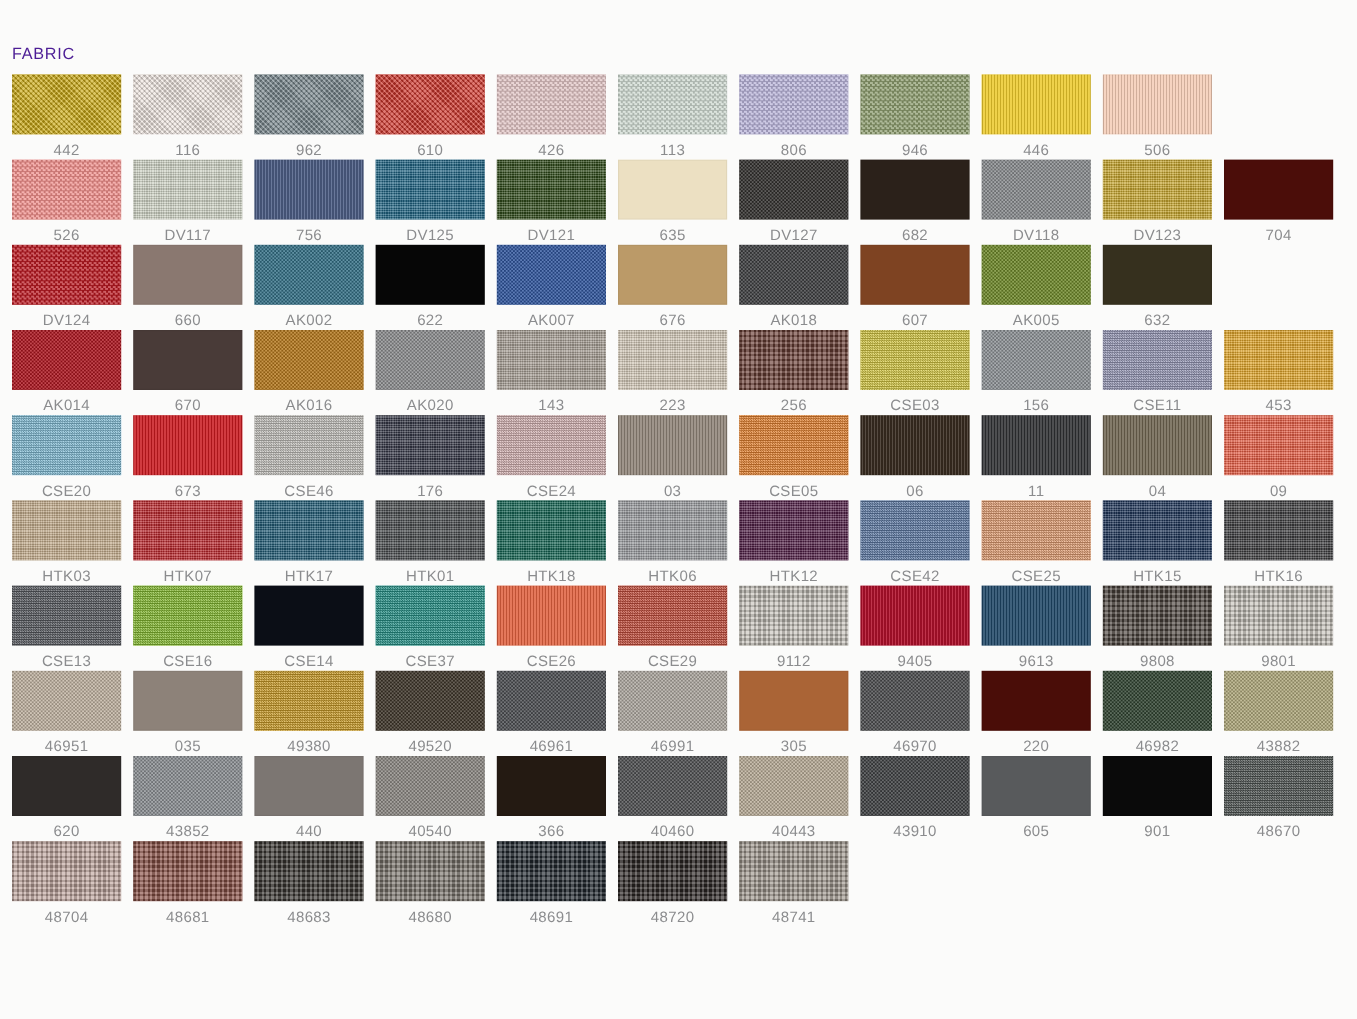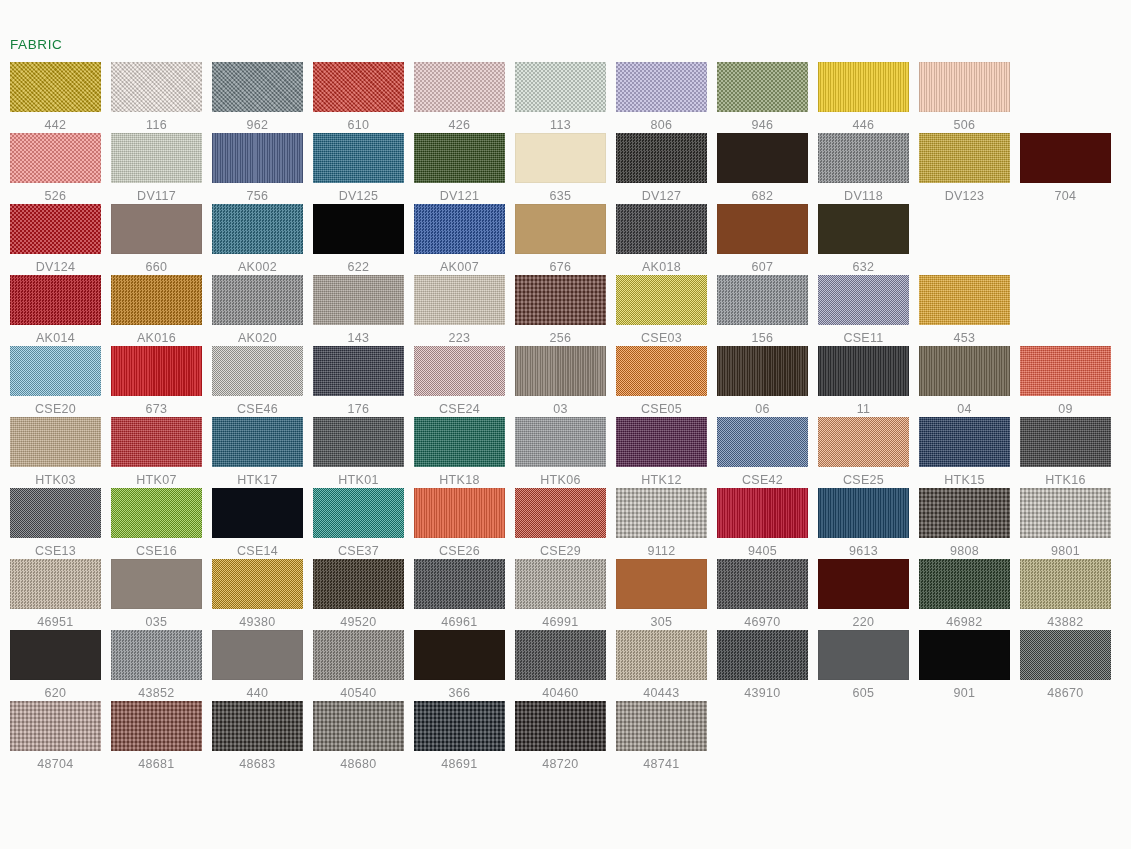--- a/index.html
+++ b/index.html
@@ -13,21 +13,21 @@
     position:relative;
     width:1131px;height:849px;
     background:#fbfbfa;
     box-sizing:border-box;
   }
   #section-title{
     position:absolute;
     left:10px;top:37px;
     font-size:13.5px;
     letter-spacing:.6px;
-    color:#15803d;
+    color:#4c1d95;
     font-weight:400;
   }
   #swatch-grid{
     position:absolute;
     left:0;top:62px;
     width:1131px;
   }
   .swatch-row{
     display:flex;
     height:71px;
@@ -278,32 +278,44 @@
           </div>
           <div class="swatch-label">AK018</div>
         </div>
         <div class="swatch-cell">
           <div class="swatch-chip t-smooth" style="background-color: rgb(126, 67, 34);">
             <div class="tex"></div>
           </div>
           <div class="swatch-label">607</div>
         </div>
         <div class="swatch-cell">
+          <div class="swatch-chip t-noise" style="background-color: rgb(111, 138, 40);">
+            <div class="tex"></div>
+          </div>
+          <div class="swatch-label">AK005</div>
+        </div>
+        <div class="swatch-cell">
           <div class="swatch-chip t-smooth" style="background-color: rgb(54, 48, 30);">
             <div class="tex"></div>
           </div>
           <div class="swatch-label">632</div>
         </div>
       </div>
       <div class="swatch-row">
         <div class="swatch-cell">
           <div class="swatch-chip t-noise" style="background-color: rgb(176, 19, 29);">
             <div class="tex"></div>
           </div>
           <div class="swatch-label">AK014</div>
+        </div>
+        <div class="swatch-cell">
+          <div class="swatch-chip t-smooth" style="background-color: rgb(73, 59, 56);">
+            <div class="tex"></div>
+          </div>
+          <div class="swatch-label">670</div>
         </div>
         <div class="swatch-cell">
           <div class="swatch-chip t-noise" style="background-color: rgb(184, 121, 26);">
             <div class="tex"></div>
           </div>
           <div class="swatch-label">AK016</div>
         </div>
         <div class="swatch-cell">
           <div class="swatch-chip t-noise" style="background-color: rgb(142, 143, 145);">
             <div class="tex"></div>

